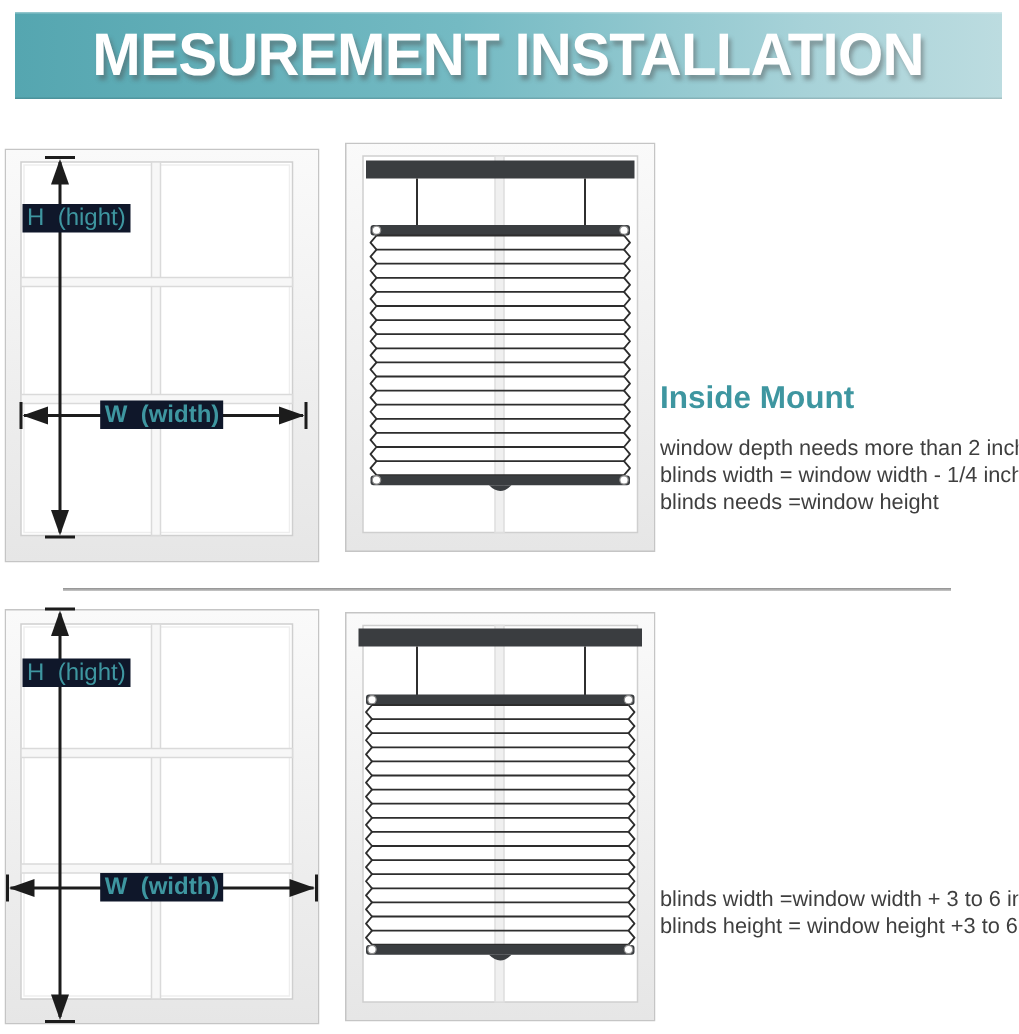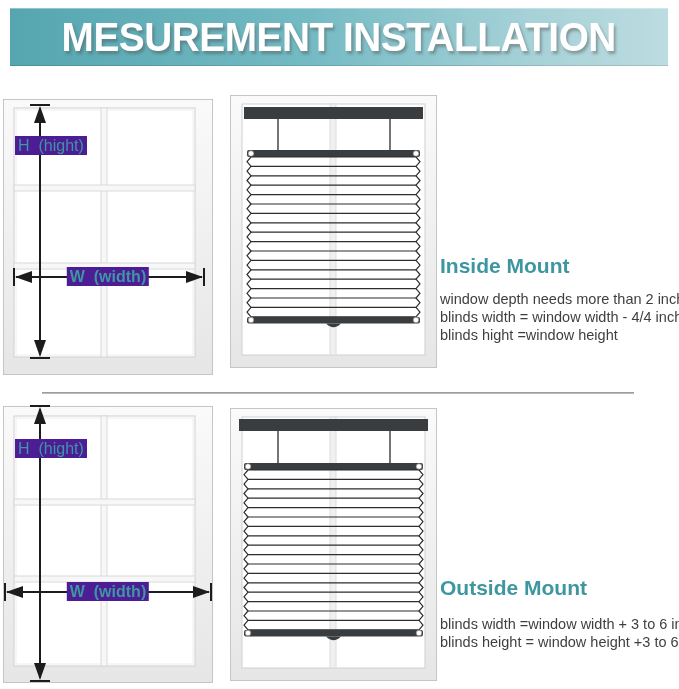--- a/index.html
+++ b/index.html
@@ -22,21 +22,21 @@
   
   figure.window{position:absolute;margin:0;padding:0;}
   #win-measure-top   {left:3px;  top:99px;}
   #win-blind-inside  {left:230px;top:95px;}
   #win-measure-bottom{left:3px;  top:404px;}
   #win-blind-outside {left:230px;top:408px;}
   figure.window svg{display:block;}
   
   .dim-label{
     position:absolute;color:#3e96a0;font-size:16px;line-height:19px;
-    white-space:pre;background:#4c1d95;padding:0 3px;z-index:3;
+    white-space:pre;background:#0f172a;padding:0 3px;z-index:3;
   }
   .h-label{left:12px;top:37px;}
   .w-label{left:50%;transform:translateX(-50%);font-weight:bold;}
   #win-measure-top  .w-label{top:168px;}
   #win-measure-bottom .h-label{top:35px;}
   #win-measure-bottom .w-label{top:178px;}
   
   .mount-info{position:absolute;left:440px;width:239px;}
   #inside-info {top:254px;}
   #outside-info{top:576px;}
@@ -135,22 +135,22 @@
         <circle cx="186" cy="225" r="2.8" fill="#ffffff" stroke="#8a8a8a" stroke-width="0.8"></circle>
         <path d="M 96 228.5 Q 103.5 236 111 228.5 Z" fill="#3a3d40"></path>
       </g>
     </svg>
   </figure>
 
   <div class="mount-info" id="inside-info">
     <h2 class="mount-heading">Inside Mount</h2>
     <div class="mount-lines">
       <p>window depth needs more than 2 inches</p>
-      <p>blinds width = window width - 4/4 inch</p>
-      <p>blinds hight =window height</p>
+      <p>blinds width = window width - 1/4 inch</p>
+      <p>blinds needs =window height</p>
     </div>
   </div>
 
   <hr class="divider">
 
   <figure class="window" id="win-measure-bottom">
     <svg width="210" height="279" viewBox="0 0 210 279">
       <defs>
         <linearGradient id="fg3" x1="0" y1="0" x2="0" y2="1">
           <stop offset="0" stop-color="#fafafa"></stop>
@@ -217,20 +217,19 @@
       <g>
         <rect x="14" y="222" width="179" height="6.5" rx="2" fill="#3a3d40"></rect>
         <circle cx="18" cy="225" r="2.8" fill="#ffffff" stroke="#8a8a8a" stroke-width="0.8"></circle>
         <circle cx="189" cy="225" r="2.8" fill="#ffffff" stroke="#8a8a8a" stroke-width="0.8"></circle>
         <path d="M 96 228.5 Q 103.5 236 111 228.5 Z" fill="#3a3d40"></path>
       </g>
     </svg>
   </figure>
 
   <div class="mount-info" id="outside-info">
-    <h2 class="mount-heading">Outside Mount</h2>
     <div class="mount-lines">
       <p>blinds width =window width + 3 to 6 inches</p>
       <p>blinds height = window height +3 to 6 inches</p>
     </div>
   </div>
 
 </div>
 
 </body></html>

